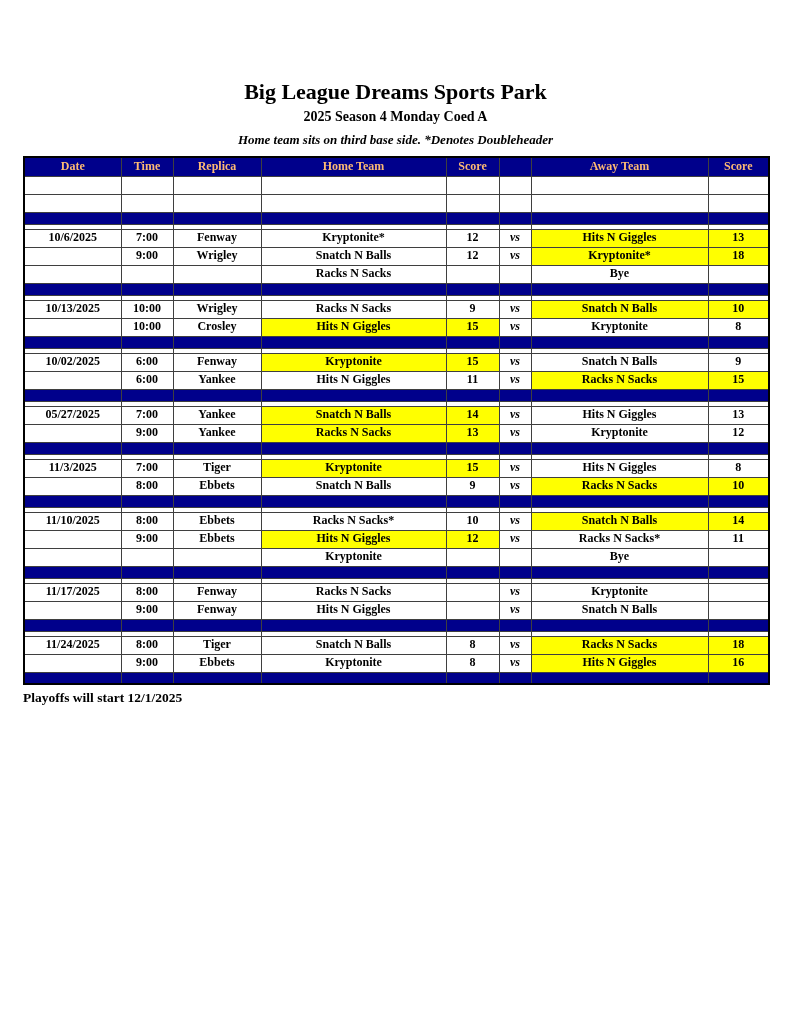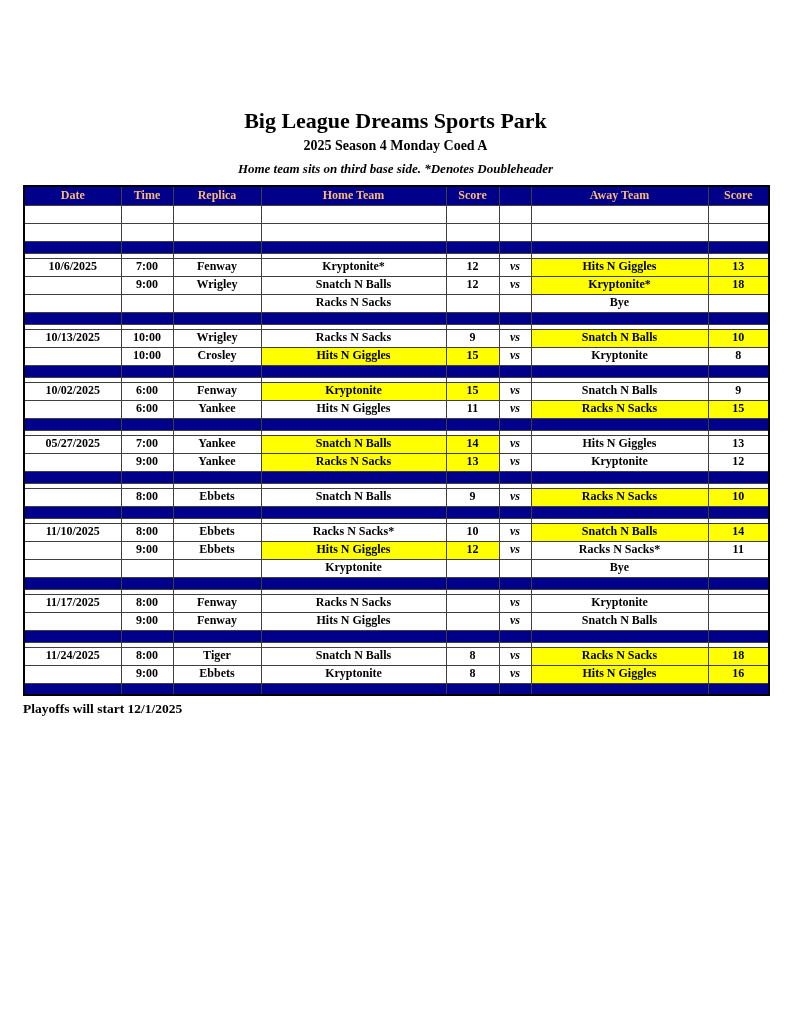--- a/index.html
+++ b/index.html
@@ -5,21 +5,21 @@
   * { box-sizing: border-box; }
   html, body {
     margin: 0; padding: 0;
     width: 791px; height: 1024px;
     background: #ffffff;
     font-family: "Liberation Serif", "DejaVu Serif", serif;
     color: #000;
   }
   .page { width: 791px; height: 1024px; overflow: hidden; }
 
-  .titles { text-align: center; padding-top: 109px; }
+  .titles { text-align: center; padding-top: 80px; }
   .title {
     font-size: 22px; font-weight: bold; margin: 0; line-height: 24px;
   }
   .subtitle {
     font-size: 14px; font-weight: bold; margin: 4px 0 0 0; line-height: 18px;
   }
   .note {
     font-size: 13px; font-weight: bold; font-style: italic;
     margin: 7px 0 0 0; line-height: 14px;
   }
@@ -299,20 +299,30 @@
           <td></td>
           <td></td>
           <td></td>
           <td></td>
           <td></td>
           <td></td>
           <td></td>
           <td></td>
         </tr>
         <tr class="game">
+          <td>11/3/2025</td>
+          <td>7:00</td>
+          <td>Tiger</td>
+          <td class="hl">Kryptonite</td>
+          <td class="hl">15</td>
+          <td class="vs">vs</td>
+          <td>Hits N Giggles</td>
+          <td>8</td>
+        </tr>
+        <tr class="game">
           <td></td>
           <td>8:00</td>
           <td>Ebbets</td>
           <td>Snatch N Balls</td>
           <td>9</td>
           <td class="vs">vs</td>
           <td class="hl">Racks N Sacks</td>
           <td class="hl">10</td>
         </tr>
         <tr class="sep">

